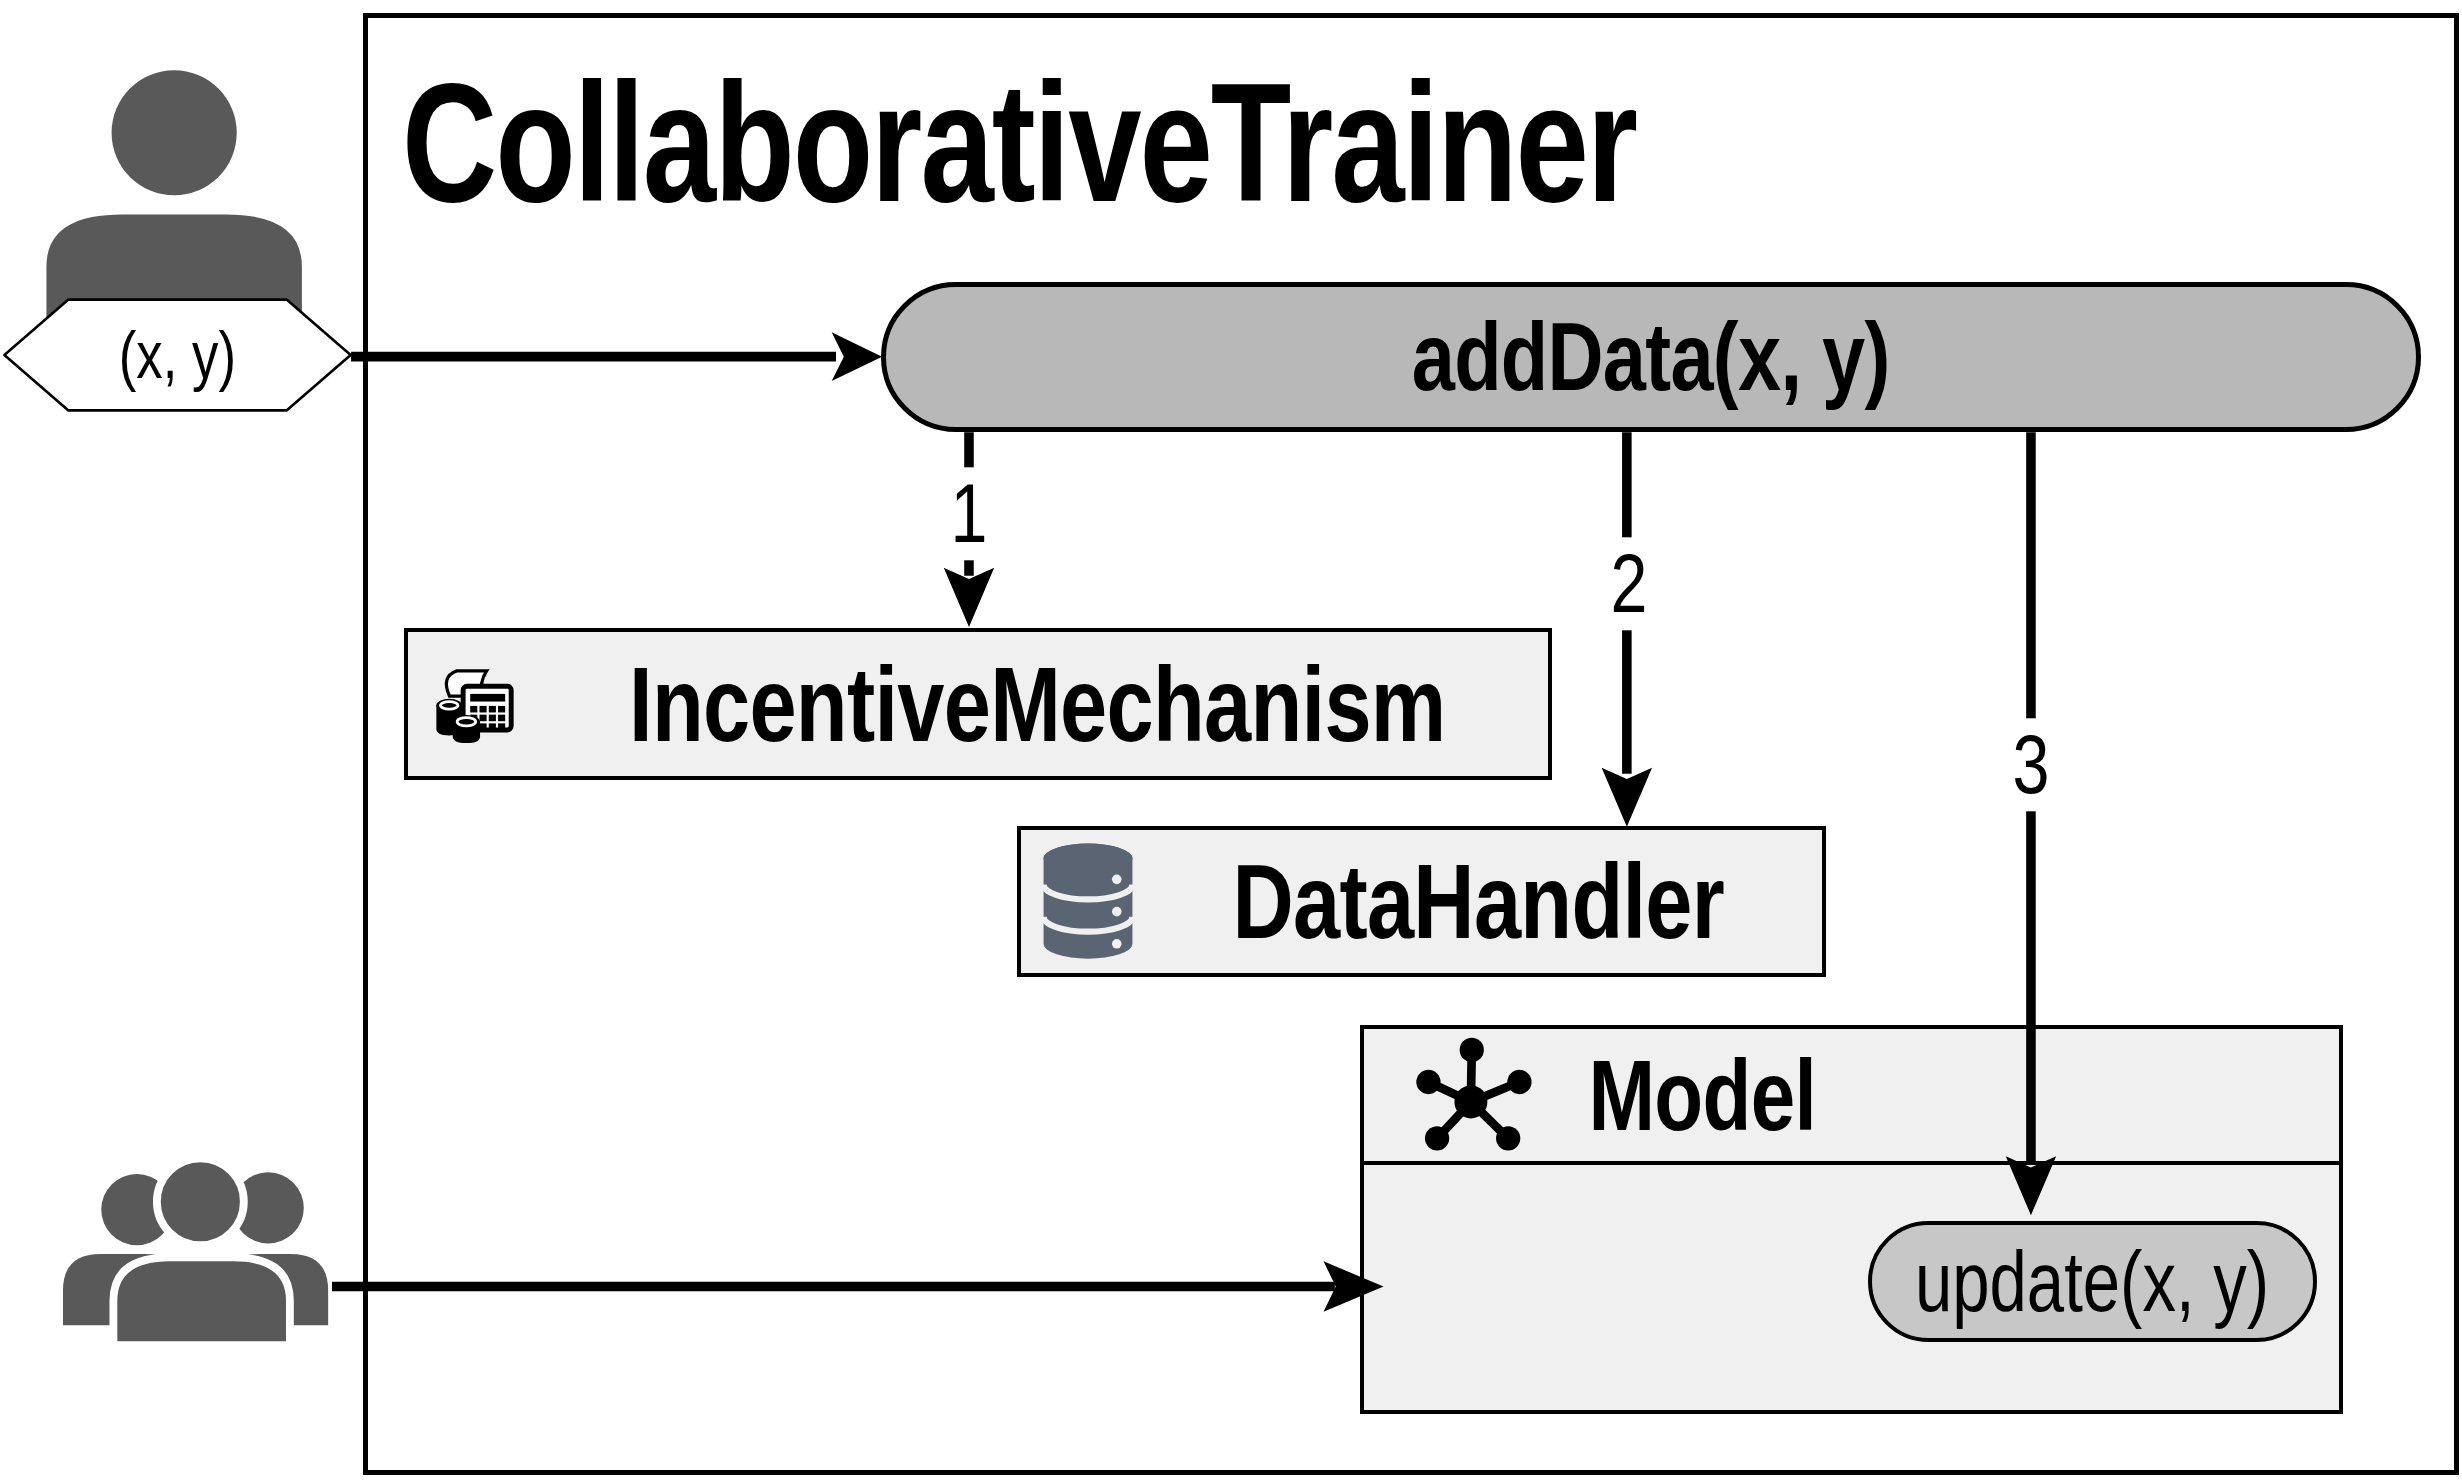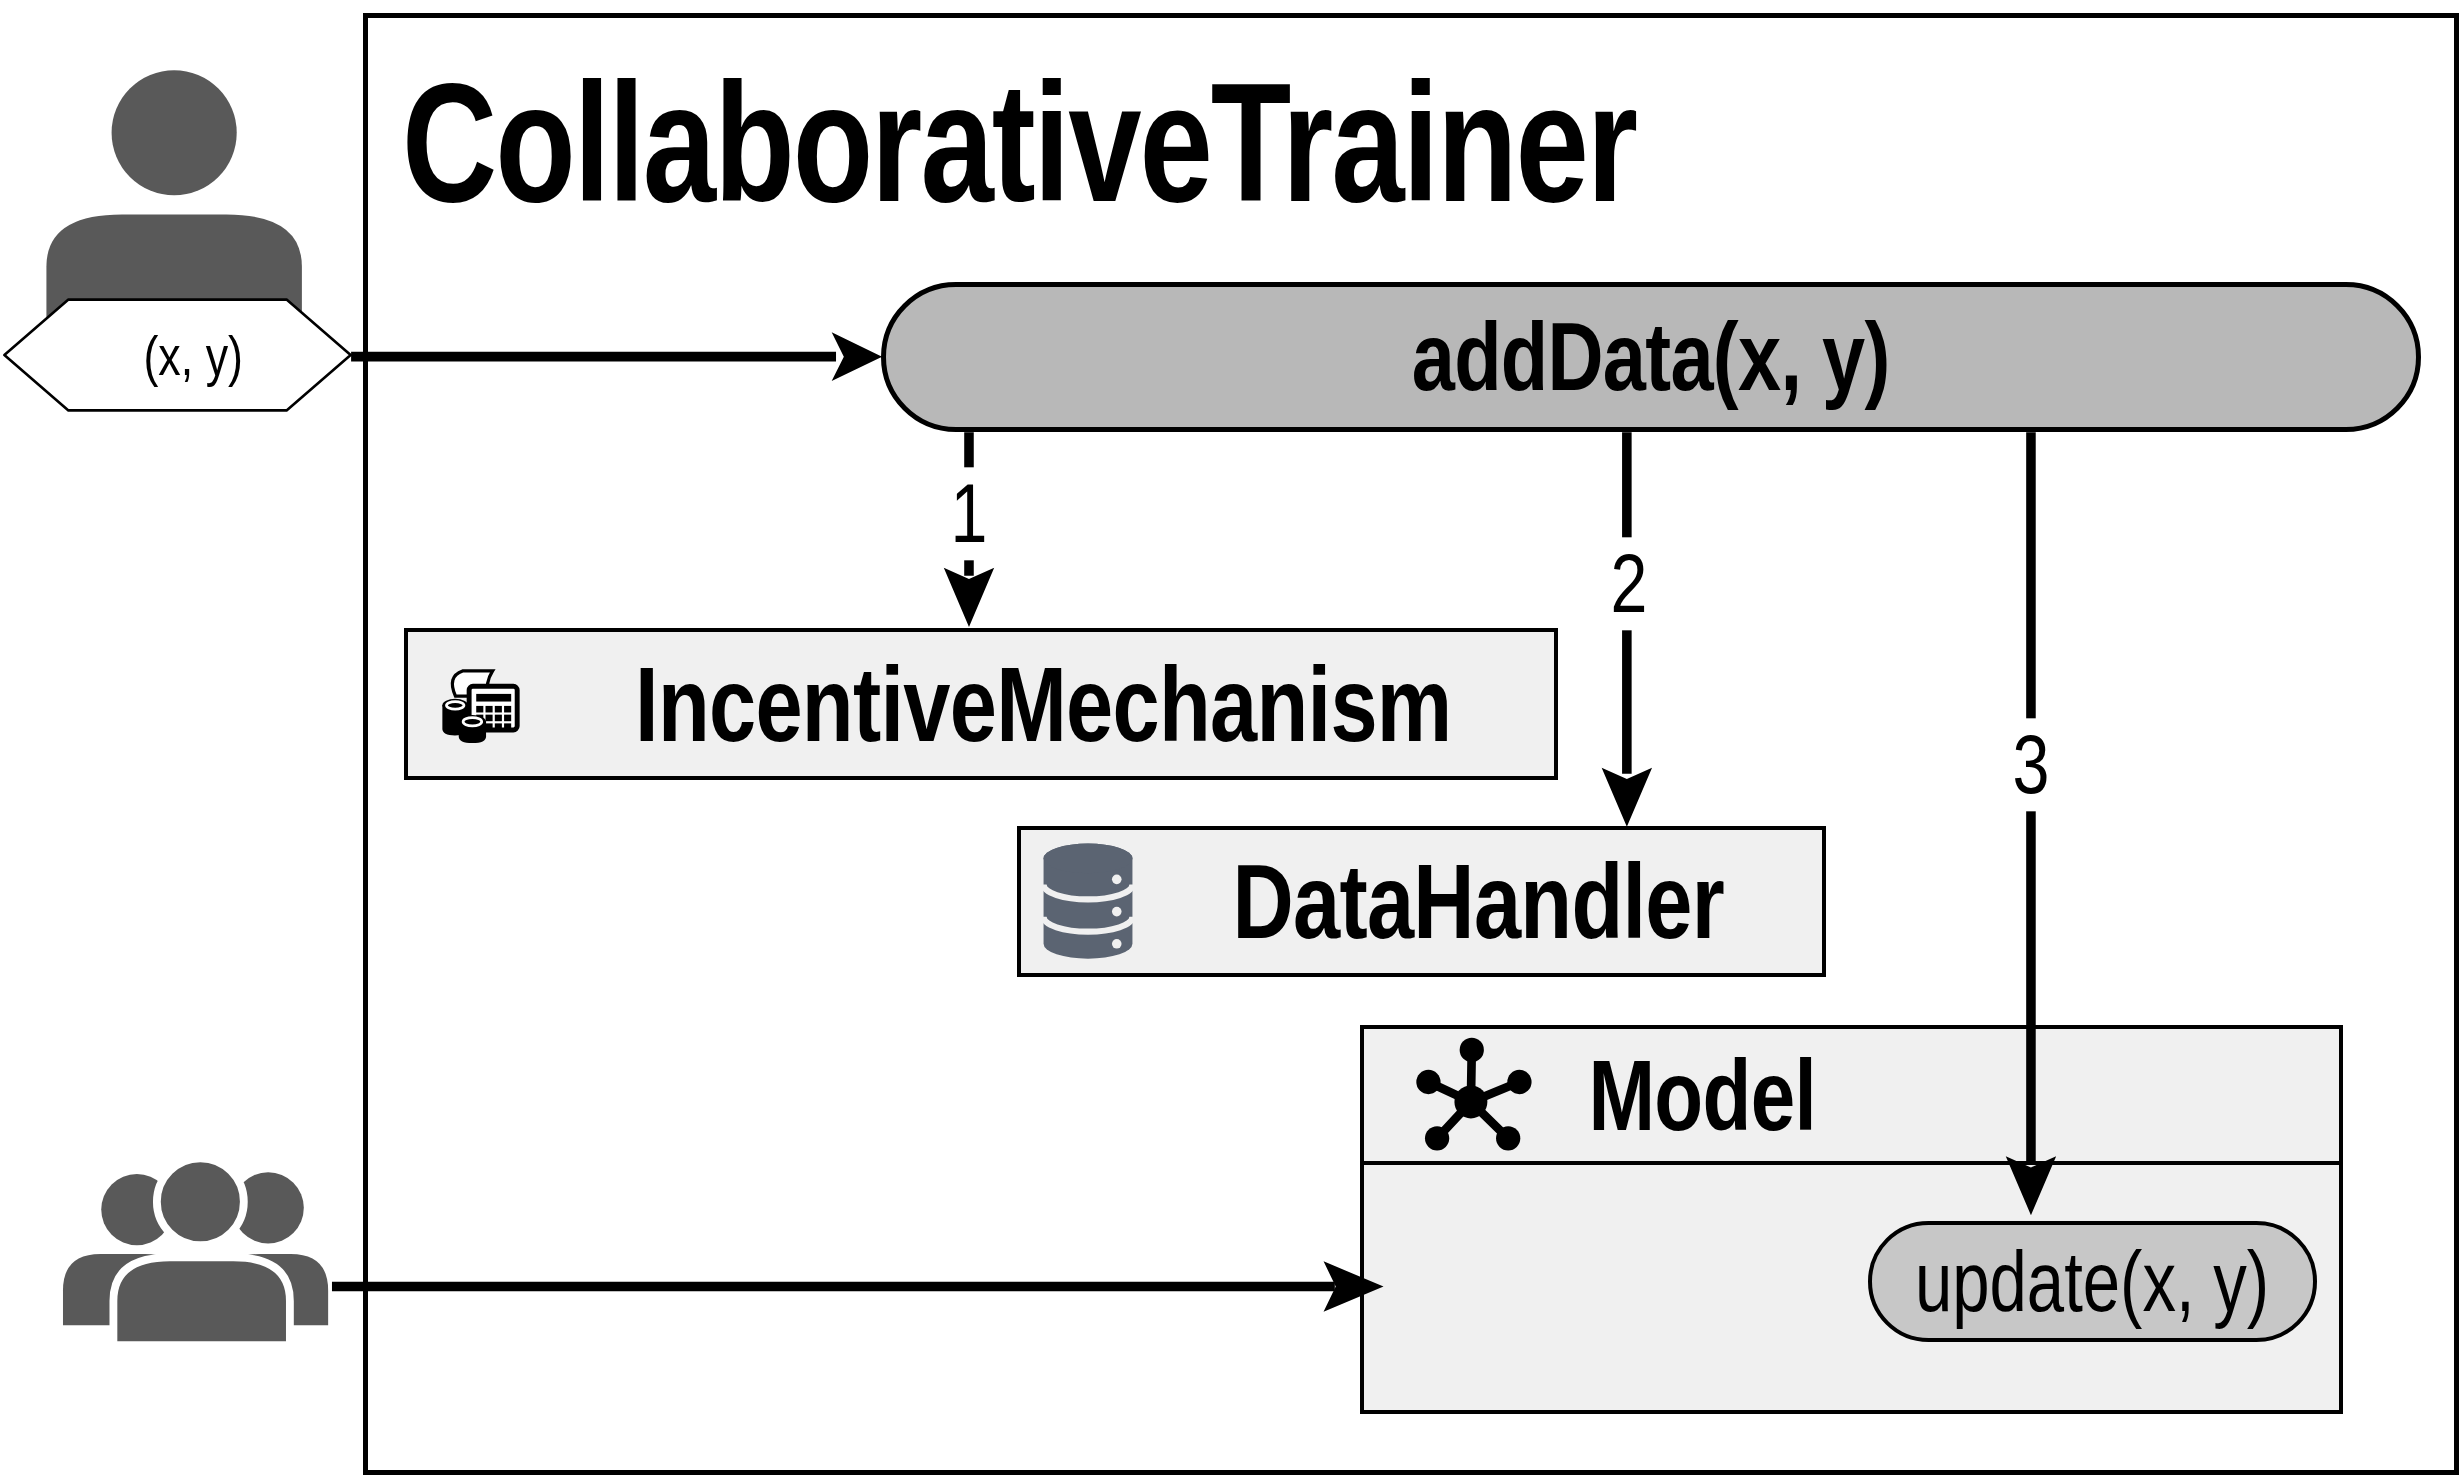--- a/index.html
+++ b/index.html
@@ -20,40 +20,40 @@
   
   .pill{position:absolute;display:flex;align-items:center;justify-content:center;
     border:5.2px solid var(--c-border,#000);border-radius:174px;z-index:3;}
   .adddata{left:881px;top:282px;width:1530px;height:140px;
     background:var(--c-method,#b8b8b8);font-size:97px;}
 
   
   .class-box{position:absolute;display:flex;align-items:center;
     border:4.3px solid var(--c-border,#000);background:var(--c-box,#f0f0f0);
     z-index:3;font-size:106px;}
-  .im-box{left:404px;top:628px;width:1116px;height:144px;padding-left:30px;gap:8px;}
+  .im-box{left:404px;top:628px;width:1116px;height:144px;padding-left:24px;gap:8px;}
   .dh-box{left:1017px;top:826px;width:782px;height:143px;padding-left:19px;gap:35px;}
 
   
   .model-box{position:absolute;left:1360px;top:1025px;width:975px;height:381px;
     border:4.3px solid var(--c-border,#000);background:var(--c-box,#f0f0f0);z-index:3;}
   .model-header{position:absolute;left:0;top:0;width:100%;height:136px;
     border-bottom:4.3px solid var(--c-border,#000);display:flex;align-items:center;
     padding-left:40px;gap:17.4px;box-sizing:border-box;font-size:100px;}
   .inner-pill{position:absolute;display:flex;align-items:center;justify-content:center;
     border:4.3px solid var(--c-border,#000);border-radius:65px;
     background:var(--c-inner,#c7c7c7);font-size:86px;}
   .inner-pill .cond{transform:scaleX(0.78);}
   .predict{left:16.5px;top:192px;width:396px;height:113px;}
   .update{left:504px;top:192px;width:441px;height:113px;}
 
   
   .hex-wrap{position:absolute;left:0;top:297px;width:355px;height:116px;z-index:4;}
-  .hex-label{position:absolute;left:16px;top:297px;width:355px;height:116px;z-index:5;
-    display:flex;align-items:center;justify-content:center;font-size:56px;text-align:right;}
+  .hex-label{position:absolute;left:0;top:297px;width:355px;height:116px;z-index:5;
+    display:flex;align-items:center;justify-content:center;font-size:66px;text-align:right;}
 
   
   .abs{position:absolute;z-index:2;}
 
   
   .overlay{position:absolute;left:0;top:0;width:2462px;height:1485px;z-index:5;pointer-events:none;}
   .arrow-line{stroke:var(--c-border,#000);stroke-width:11;fill:none;}
   .arrow-head{fill:var(--c-border,#000);stroke:none;}
 
   

